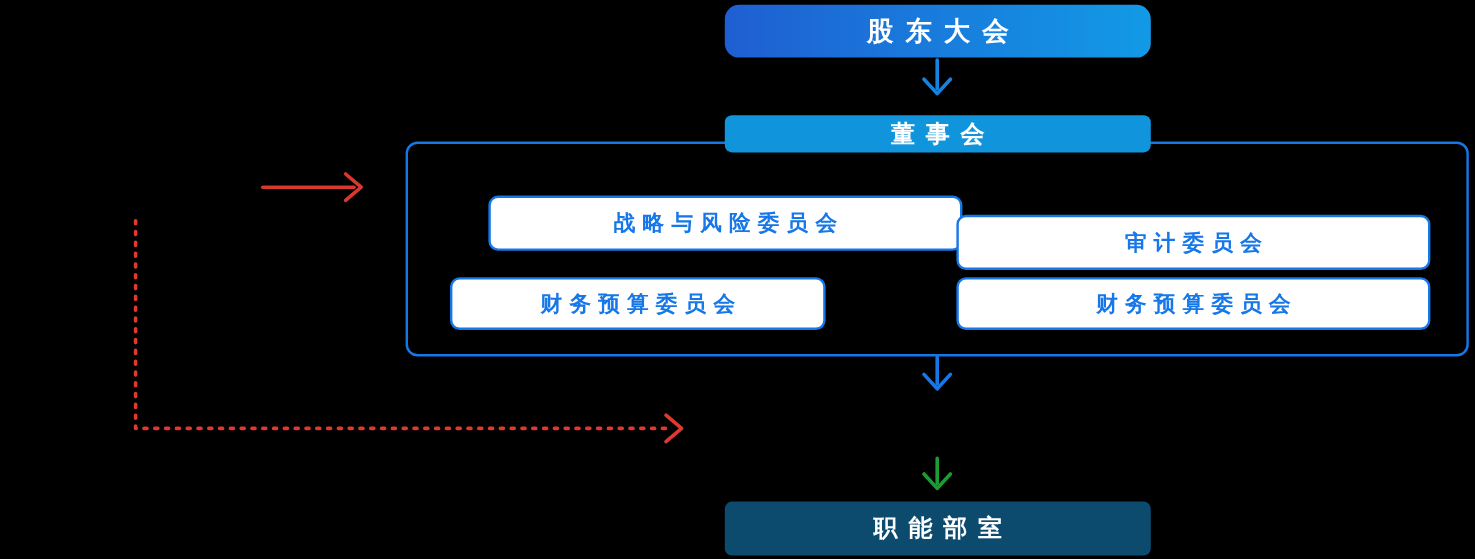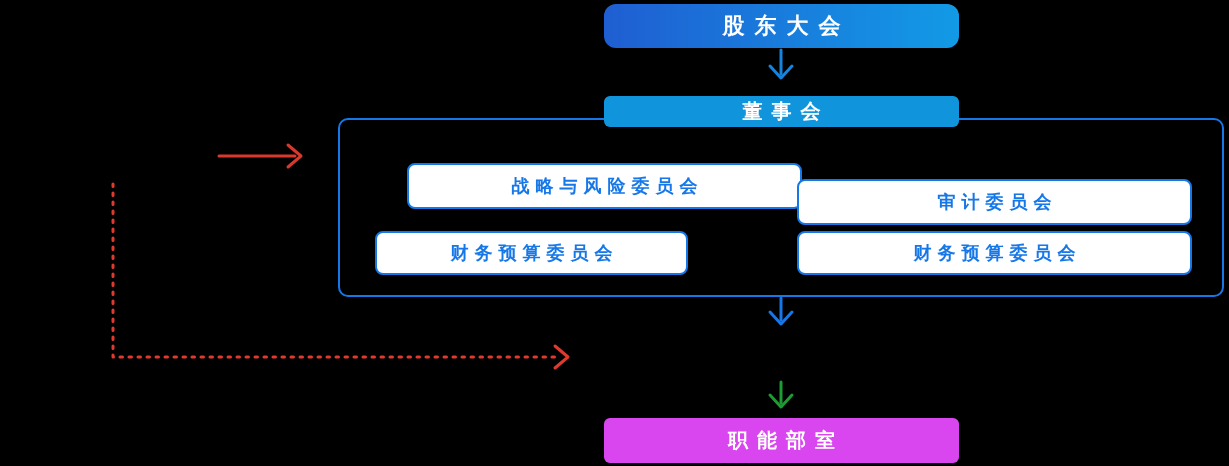--- a/index.html
+++ b/index.html
@@ -81,21 +81,21 @@
     left: 604px; top: 334px; width: 355px; height: 46px;
     background: #1d9c34;
     border-radius: 6px;
     color: #ffffff; font-size: 20px;
     z-index: 3;
   }
   .node-management span { letter-spacing: 9px; margin-left: 9px; }
 
   .node-departments {
     left: 604px; top: 418px; width: 355px; height: 45px;
-    background: #d946ef;
+    background: #0c4a6e;
     border-radius: 6px;
     color: #ffffff; font-size: 20px;
     z-index: 3;
   }
   .node-departments span { letter-spacing: 9px; margin-left: 9px; }
 
   .node-party {
     left: 2px; top: 131px; width: 216px; height: 50px;
     background: #d8382e;
     border-radius: 10px;

